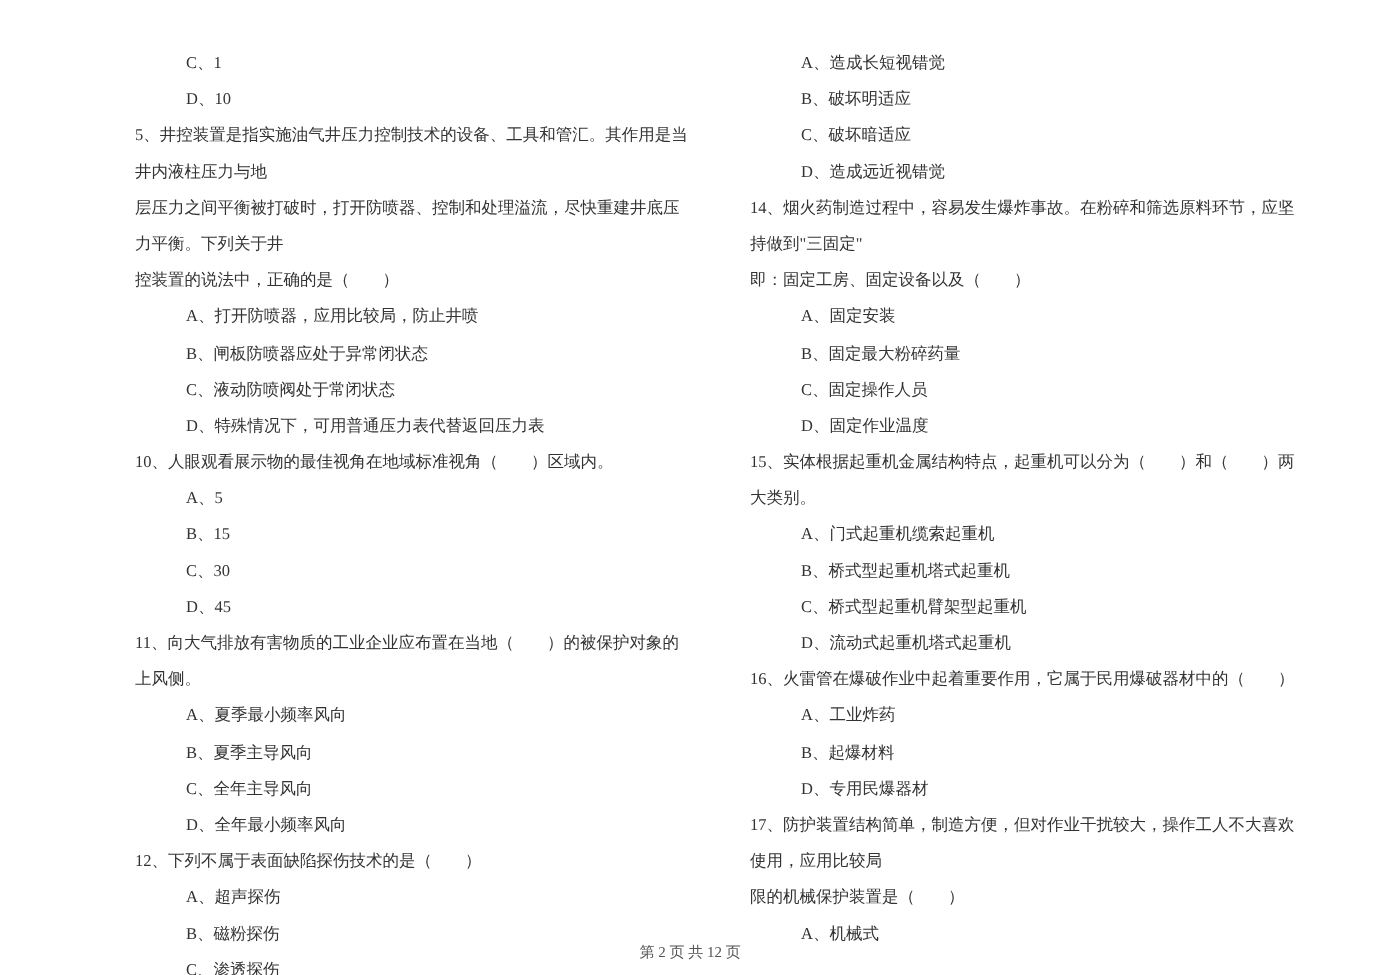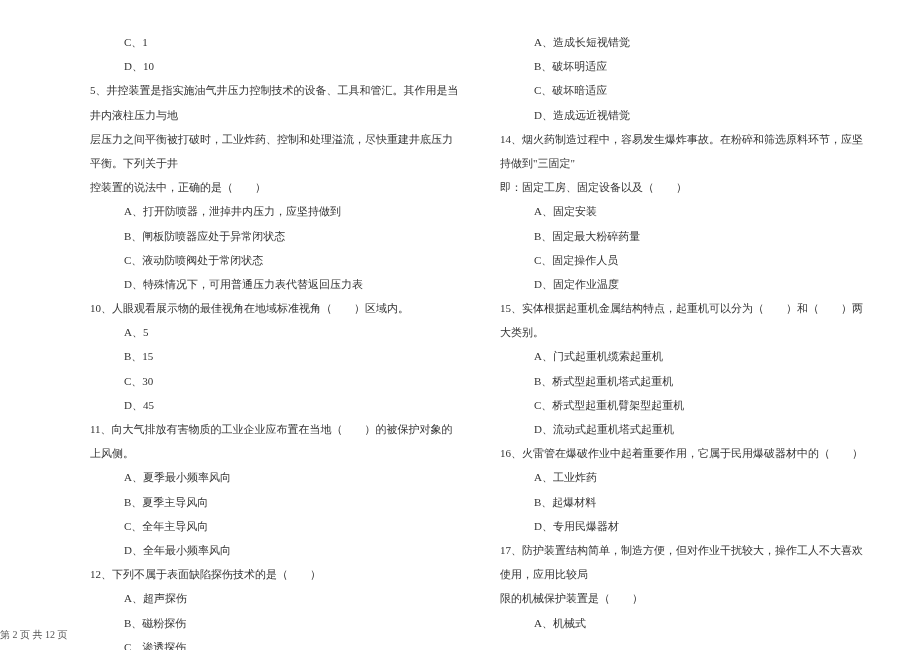--- a/index.html
+++ b/index.html
@@ -39,35 +39,36 @@
       padding-left: 0px;
     }
     .question-cont {
       padding-left: 0px;
     }
     .footer {
       position: absolute;
       bottom: 8px;
       left: 0;
       right: 0;
+      text-align: center;
       font-size: 10px;
       color: #555;
     }
   </style>
 </head>
 <body>
 
 <div class="page">
   <div class="column col-left">
     <div class="option">C、1</div>
     <div class="option">D、10</div>
     <div class="question">5、井控装置是指实施油气井压力控制技术的设备、工具和管汇。其作用是当井内液柱压力与地</div>
-    <div class="question-cont">层压力之间平衡被打破时，工业炸药、控制和处理溢流，尽快重建井底压力平衡。下列关于井</div>
+    <div class="question-cont">层压力之间平衡被打破时，打开防喷器、控制和处理溢流，尽快重建井底压力平衡。下列关于井</div>
     <div class="question-cont">控装置的说法中，正确的是（　　）</div>
-    <div class="option">A、打开防喷器，泄掉井内压力，应坚持做到</div>
+    <div class="option">A、打开防喷器，应用比较局，防止井喷</div>
     <div class="option">B、闸板防喷器应处于异常闭状态</div>
     <div class="option">C、液动防喷阀处于常闭状态</div>
     <div class="option">D、特殊情况下，可用普通压力表代替返回压力表</div>
     <div class="question">10、人眼观看展示物的最佳视角在地域标准视角（　　）区域内。</div>
     <div class="option">A、5</div>
     <div class="option">B、15</div>
     <div class="option">C、30</div>
     <div class="option">D、45</div>
     <div class="question">11、向大气排放有害物质的工业企业应布置在当地（　　）的被保护对象的上风侧。</div>
     <div class="option">A、夏季最小频率风向</div>

